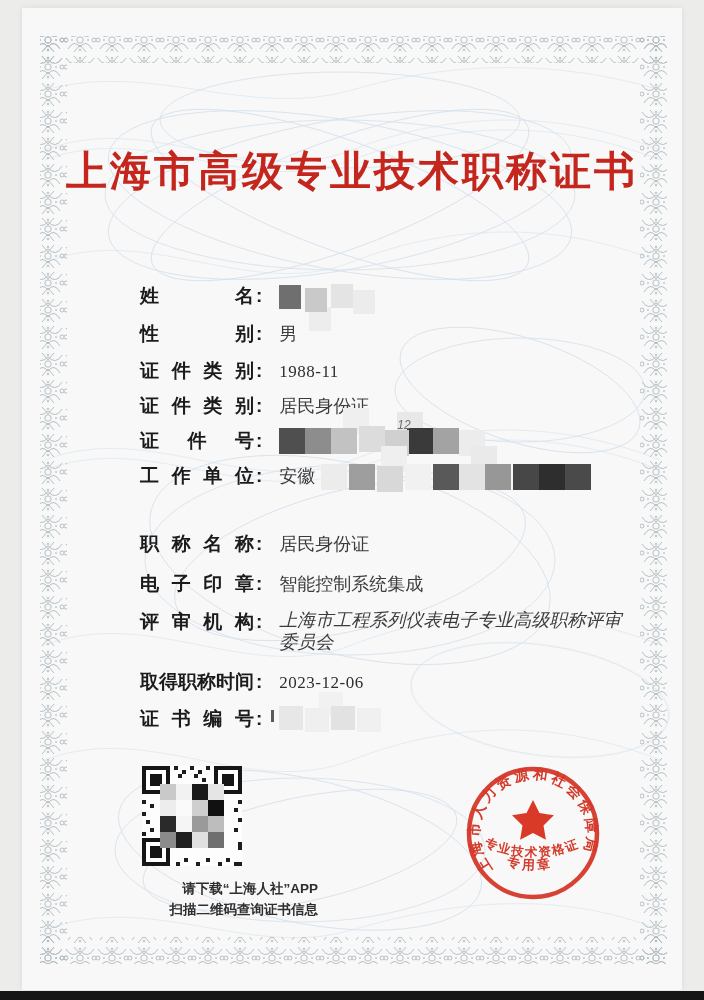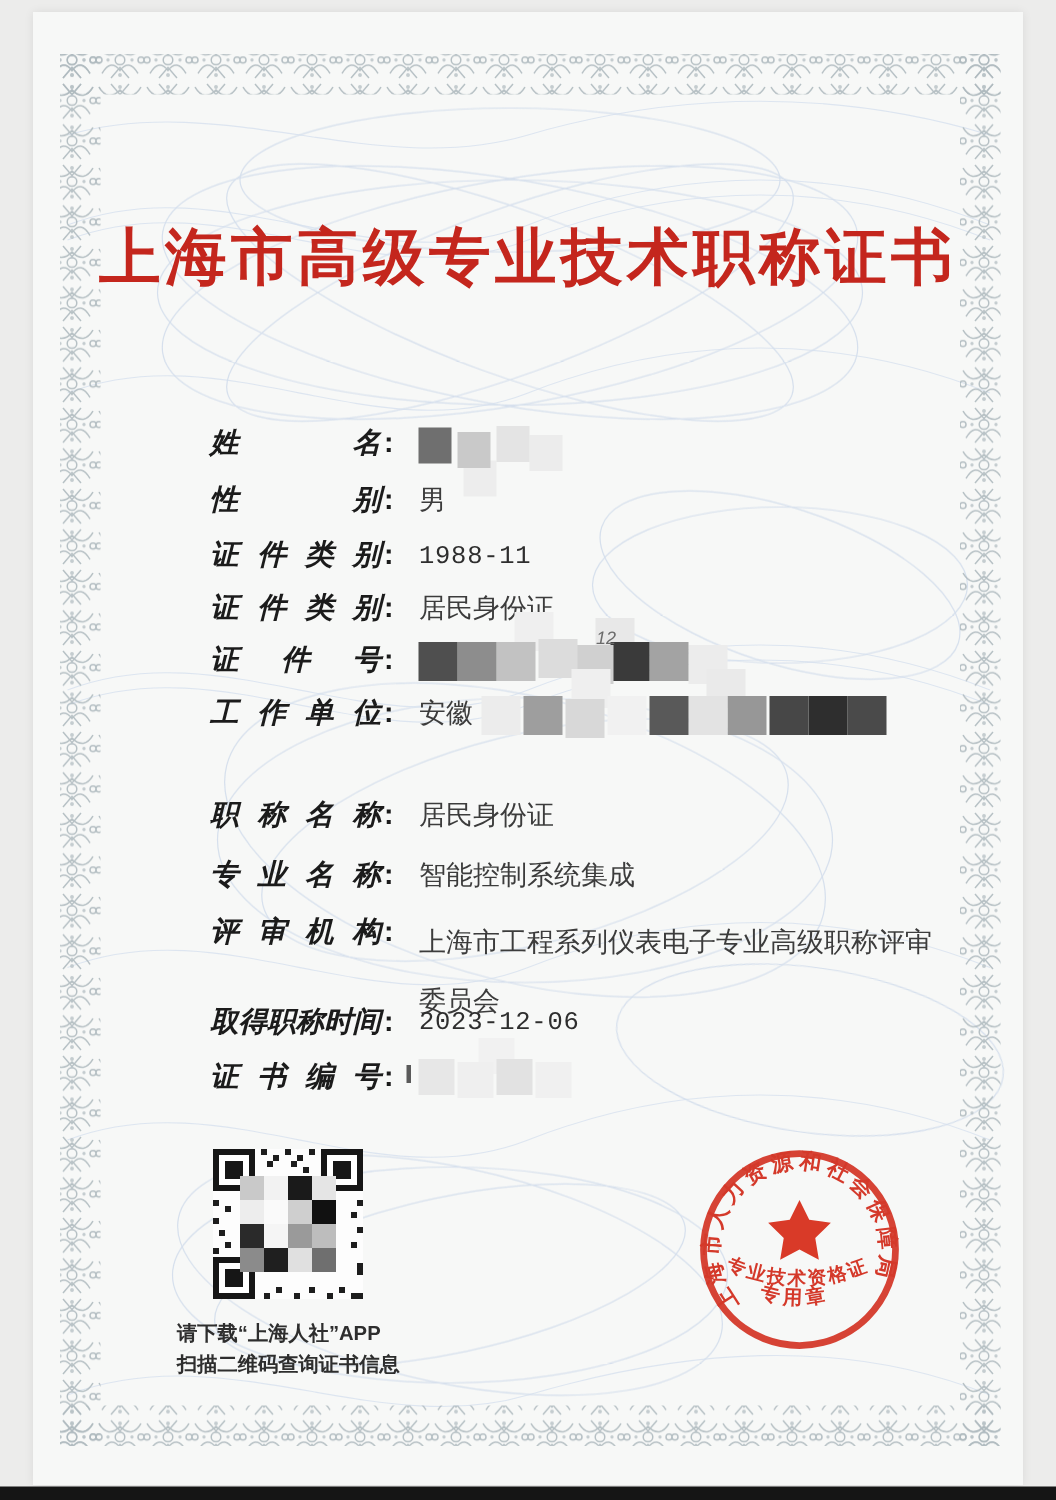--- a/index.html
+++ b/index.html
@@ -7,44 +7,44 @@
   .photo{position:relative;width:704px;height:1000px;background:#ececeb;}
   .paper{position:absolute;left:22px;top:8px;width:660px;height:982px;background:#f7f8f7;box-shadow:0 0 6px rgba(0,0,0,0.08);}
   .bg-svg{position:absolute;left:0;top:0;width:704px;height:1000px;}
   .bottom-strip{position:absolute;left:0;bottom:0;width:704px;height:9px;background:#151515;}
 
   .cert-title{position:absolute;left:0;top:144px;width:704px;text-align:center;
     font-size:41px;font-weight:700;color:#c4261d;letter-spacing:3px;}
 
   .row{position:absolute;left:140px;display:flex;align-items:flex-start;}
   .flabel{display:inline-block;width:114px;text-align:justify;text-align-last:justify;
-    font-weight:700;font-size:19px;line-height:26px;color:#1b1b1b;font-style:italic;}
+    font-weight:700;font-size:19px;line-height:26px;color:#1b1b1b;}
   .colon{font-weight:700;font-size:19px;line-height:26px;color:#1b1b1b;margin-left:2px;}
   .fvalue{margin-left:17px;font-size:18px;line-height:26px;color:#3c3c3c;
     font-family:"DejaVu Serif",serif;}
-  .fvalue.num{font-family:Liberation Mono, monospace;font-size:17px;color:#2e2e2e;letter-spacing:0.5px;padding-top:1px;}
-  .fvalue.wrap{width:352px;line-height:39px;word-break:break-all;}
+  .fvalue.num{font-family:Liberation Serif, serif;font-size:17px;color:#2e2e2e;letter-spacing:0.5px;padding-top:1px;}
+  .fvalue.wrap{width:352px;line-height:22px;word-break:break-all;font-style:italic;}
 
   .mosaic{display:inline-block;position:relative;font-style:italic;}
   .m-name{width:22px;height:24px;margin-left:17px;margin-top:2px;background:#6f6f6f;
     box-shadow:26px 3px 0 #c9c9c9,52px -1px 0 #e4e4e4,74px 5px 0 #ececec,30px 22px 0 #ededed;}
   .m-id{width:26px;height:26px;margin-left:17px;background:#4f4f4f;
     box-shadow:26px 0 0 #8d8d8d,52px 0 0 #c2c2c2,80px -2px 0 #dcdcdc,104px 2px 0 #d0d0d0,
     128px 0 0 #3a3a3a,154px 0 0 #a3a3a3,180px 2px 0 #ececec,64px -20px 0 #efefef,118px -16px 0 #e8e8e8;}
   .id-faint{position:absolute;left:118px;top:-10px;font-size:12px;color:#6b6b6b;font-family:"Liberation Sans",sans-serif;}
   .m-emp{width:26px;height:26px;margin-left:6px;margin-top:1px;background:#ececec;
     box-shadow:28px 0 0 #9e9e9e,56px 2px 0 #d8d8d8,84px 0 0 #f1f1f1,112px 0 0 #595959,
     138px 0 0 #e3e3e3,164px 0 0 #979797,192px 0 0 #474747,218px 0 0 #2e2e2e,244px 0 0 #4a4a4a,
     60px -18px 0 #efefef,150px -18px 0 #eaeaea;}
   .m-cert{width:24px;height:24px;margin-left:17px;background:#e7e7e7;
     box-shadow:26px 2px 0 #efefef,52px 0 0 #e2e2e2,78px 2px 0 #f0f0f0,40px -14px 0 #f1f1f1;}
   .m-cert::before{content:"";position:absolute;left:-8px;top:4px;width:3px;height:12px;background:#5a5a5a;}
 
   .qr-wrap{position:absolute;left:142px;top:766px;width:100px;height:100px;}
-  .qr-caption{position:absolute;left:118px;top:879px;width:200px;text-align:left;
+  .qr-caption{position:absolute;left:118px;top:879px;width:200px;text-align:right;
     font-size:13.5px;font-weight:700;color:#2e2e2e;line-height:1.55;}
 
   .seal-wrap{position:absolute;left:448px;top:748px;width:170px;height:170px;}
   .seal-overlay{position:absolute;left:477px;top:852px;font-size:22px;font-weight:700;
     letter-spacing:4px;color:#161616;}
 </style>
 </head>
 <body>
 
 <div class="photo">
@@ -148,21 +148,21 @@
     <span class="mosaic m-emp"></span>
   </div>
 
   <div class="row" style="top:531px">
     <span class="flabel">职称名称</span>
     <span class="colon">:</span>
     <span class="fvalue">居民身份证</span>
   </div>
 
   <div class="row" style="top:571px">
-    <span class="flabel">专业名称</span>
+    <span class="flabel">电子印章</span>
     <span class="colon">:</span>
     <span class="fvalue">智能控制系统集成</span>
   </div>
 
   <div class="row" style="top:609px">
     <span class="flabel">评审机构</span>
     <span class="colon">:</span>
     <span class="fvalue wrap">上海市工程系列仪表电子专业高级职称评审委员会</span>
   </div>
 

